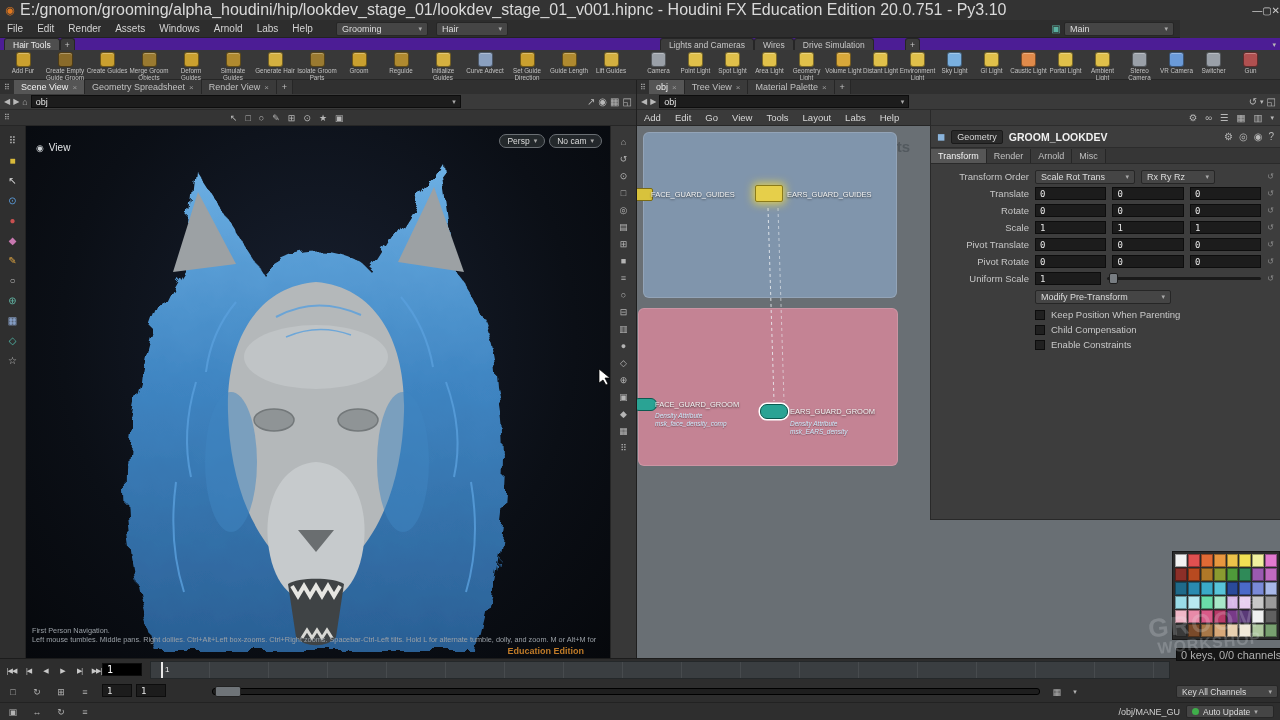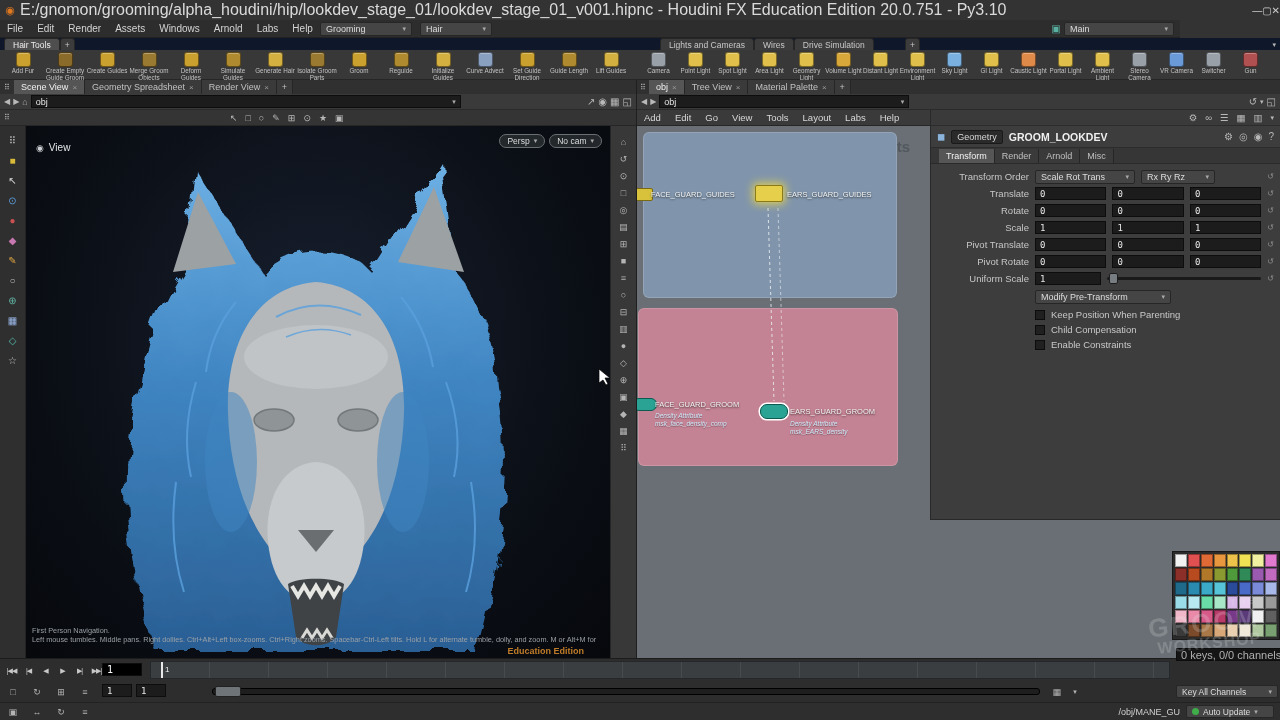--- a/index.html
+++ b/index.html
@@ -56,40 +56,40 @@
 
     <span class="mi">File</span>
         <span class="mi">Edit</span>
         <span class="mi">Render</span>
         <span class="mi">Assets</span>
         <span class="mi">Windows</span>
         <span class="mi">Arnold</span>
         <span class="mi">Labs</span>
         <span class="mi">Help</span>
       </div>
-    <div class="dd" style="margin-left:0;width:92px">
+    <div class="dd" style="margin-left:16px;width:92px">
       <span>Grooming</span>
         <span style="flex:1"></span>
         <span class="caret">▾</span>
     </div>
     <div class="dd" style="margin-left:8px;width:72px">
       <span>Hair</span>
         <span style="flex:1"></span>
         <span class="caret">▾</span>
     </div>
     <span style="flex:1"></span>
     <span class="ic" style="width:16px;color:#5ab0a0">▣</span>
     <div class="dd" style="width:110px;margin-right:6px">
       <span>Main</span>
         <span style="flex:1"></span>
         <span class="caret">▾</span>
     </div>
   </div>
 
-  <div class="ab" style="left:0;top:38px;width:1280px;height:12px;background:#0f172a">
+  <div class="ab" style="left:0;top:38px;width:1280px;height:12px;background:#4c1d95">
     <div class="row" style="position:absolute;left:4px;bottom:0">
       <span class="stab on">Hair Tools</span>
       <span class="stab" style="padding:0 4px">+</span>
     </div>
     <div class="row" style="position:absolute;left:660px;bottom:0">
 
     <span class="stab">Lights and Cameras</span>
         <span class="stab">Wires</span>
         <span class="stab">Drive Simulation</span>
       </div>
@@ -502,21 +502,21 @@
     <div class="row" style="height:22px;padding:0 6px;gap:6px;border-bottom:1px solid #2c2c2c">
       <span class="ic" style="color:#8ab4dc;font-size:10px">◼</span>
       <span style="background:#2a2a2a;border:1px solid #1a1a1a;border-radius:2px;padding:1px 5px;font-size:9px;color:#d8d8d8">Geometry</span>
       <span style="font-size:10.5px;font-weight:bold;color:#f0f0f0">GROOM_LOOKDEV</span>
       <span style="flex:1"></span>
       <span class="ic">⚙</span>
       <span class="ic">◎</span>
       <span class="ic">◉</span>
       <span class="ic">?</span>
     </div>
-    <div class="row" style="height:16px;background:#363636;border-bottom:1px solid #2a2a2a;padding-left:8px">
+    <div class="row" style="height:16px;background:#363636;border-bottom:1px solid #2a2a2a;padding-left:0">
       <span class="ptab tabsel">Transform</span>
       <span class="ptab">Render</span>
       <span class="ptab">Arnold</span>
       <span class="ptab">Misc</span>
     </div>
 
     <div class="prow" style="margin-top:4px">
       <span class="plabel" style="width:92px">Transform Order</span>
       <div class="dd" style="width:100px">
           <span>Scale Rot Trans</span>

